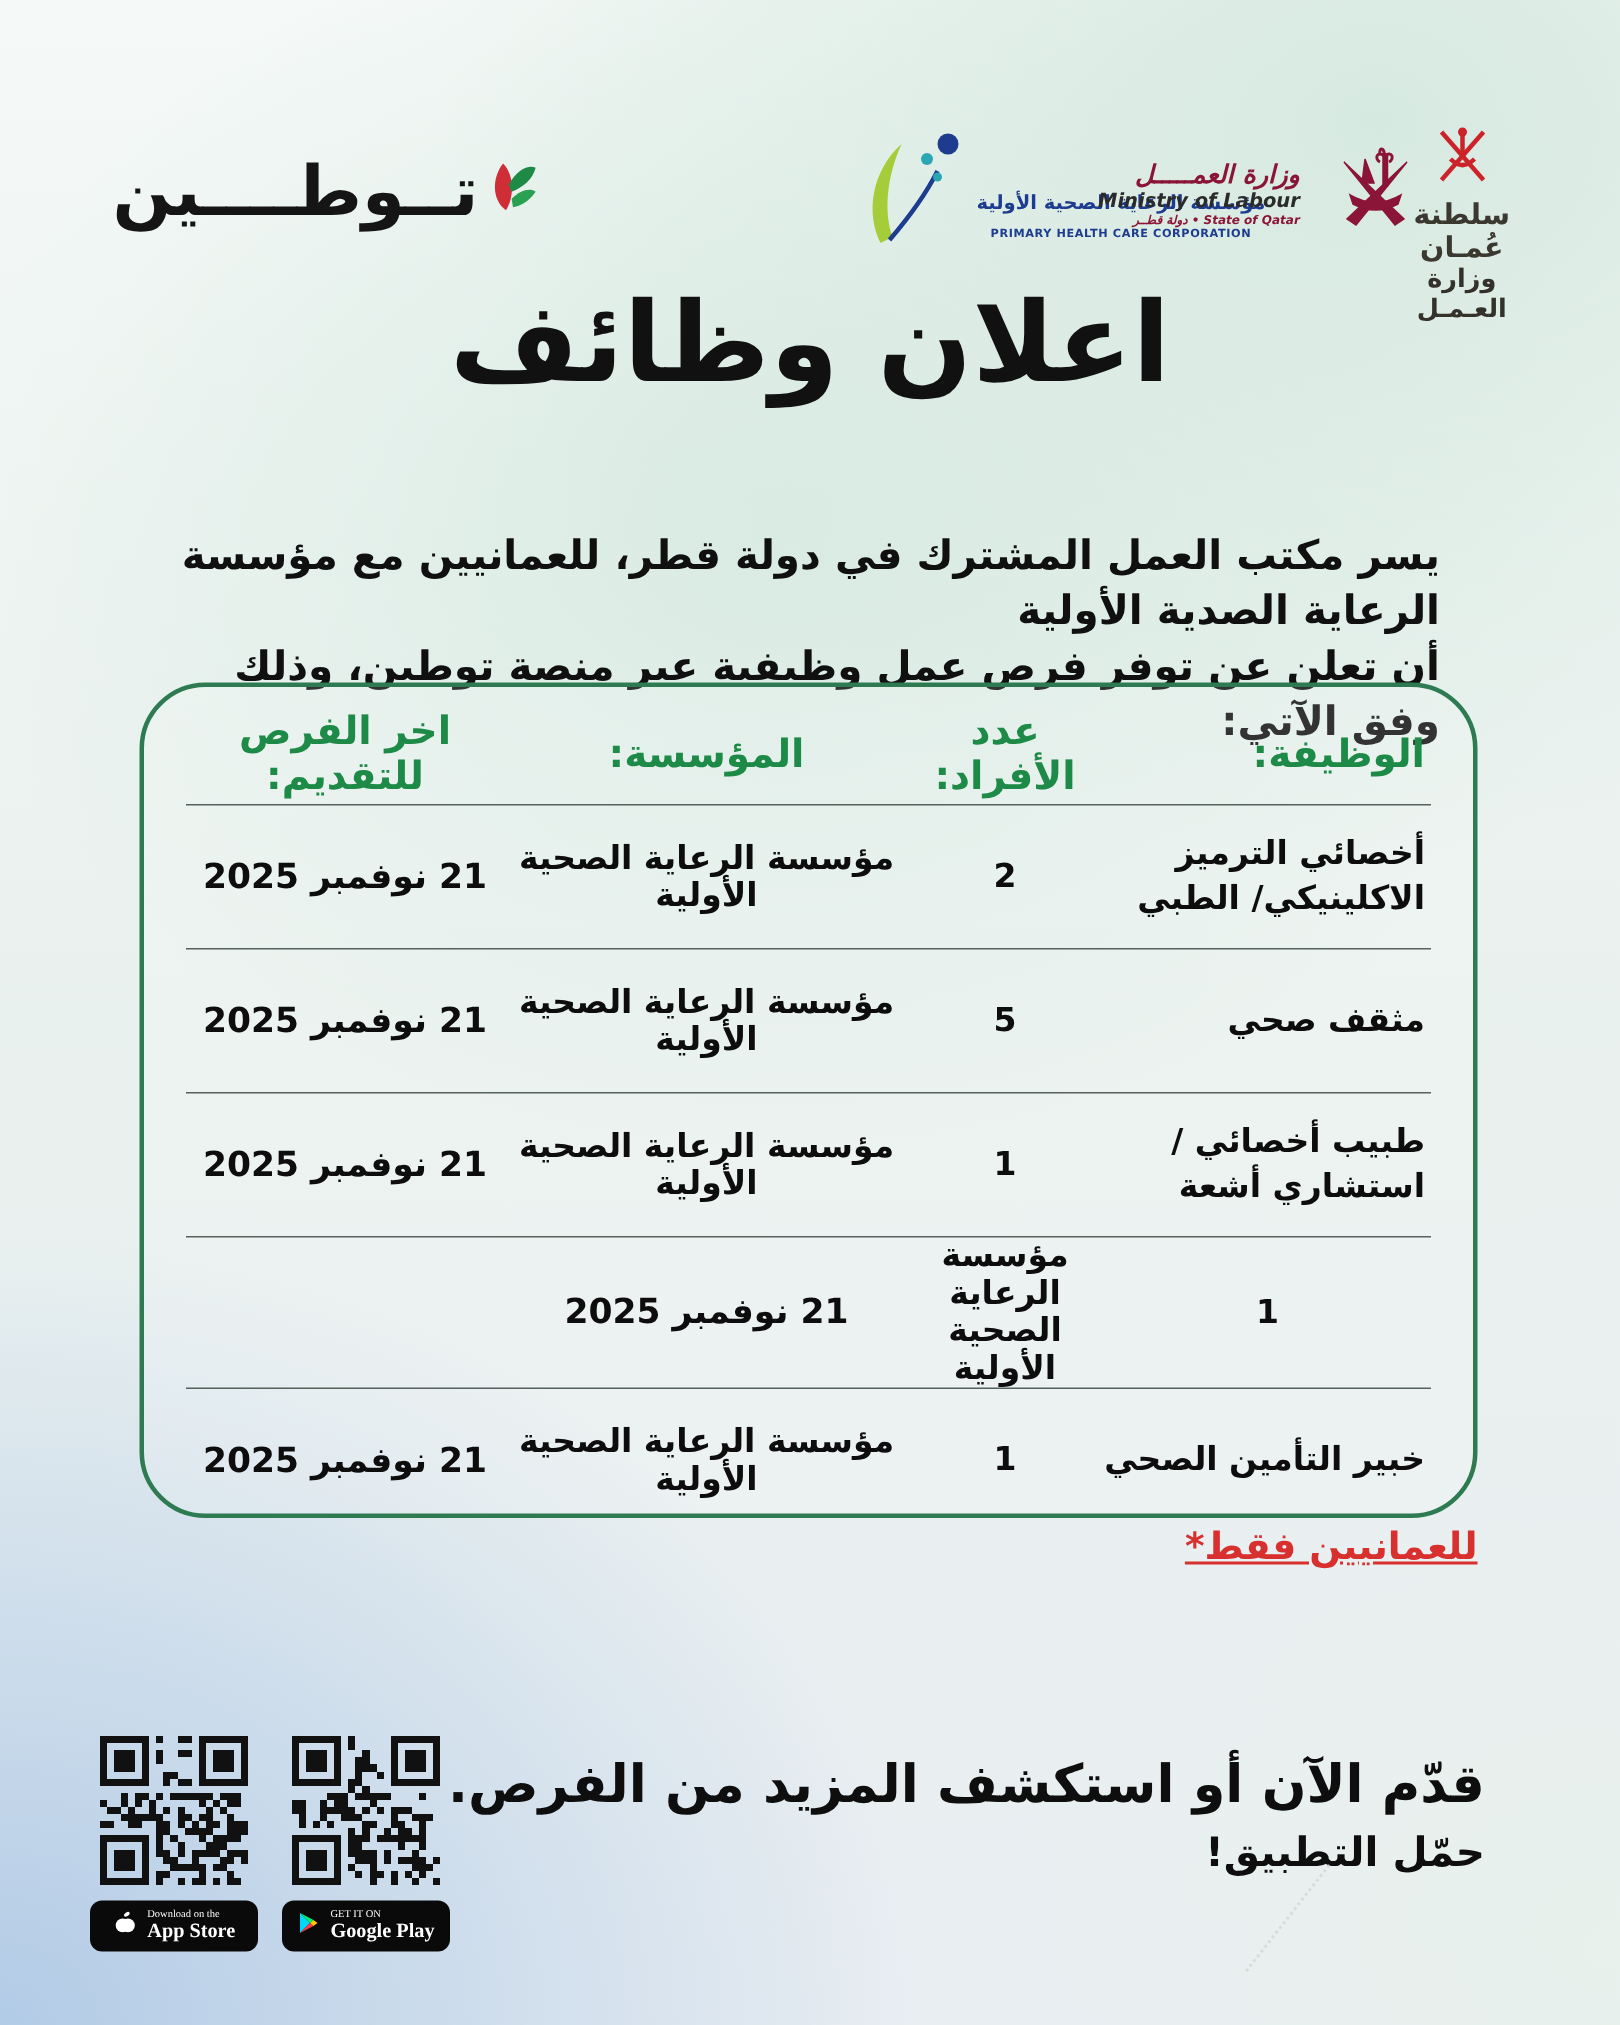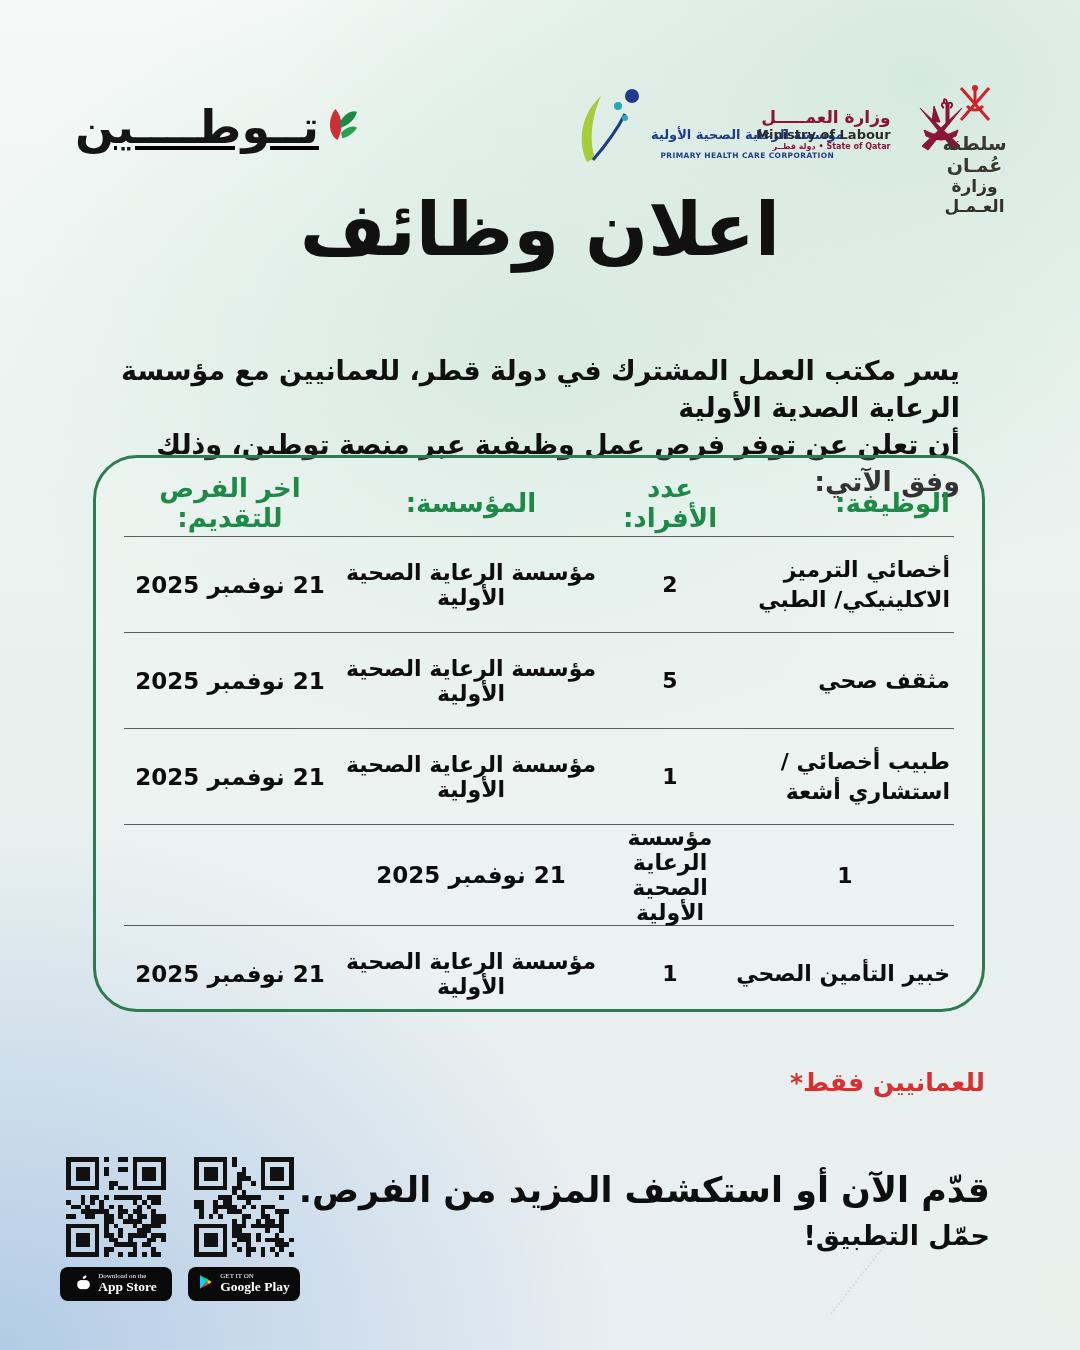--- a/index.html
+++ b/index.html
@@ -9,27 +9,27 @@
     background-color:#edf3f0;
     background-image:
       radial-gradient(900px 700px at 85% 6%,  #d6e9e0 0%, rgba(214,233,224,0) 70%),
       radial-gradient(850px 650px at 48% 26%, #d9ebe3 0%, rgba(217,235,227,0) 65%),
       radial-gradient(1000px 850px at 0% 100%, #b2cbe6 0%, rgba(178,203,230,0) 62%),
       radial-gradient(700px 500px at 100% 96%, #e8f1ec 0%, rgba(232,241,236,0) 60%),
       linear-gradient(180deg,#f5f9f7 0%, #e9f1ee 50%, #e9eef2 100%);
   }
   
   .logo-row{ position:absolute; top:88px; left:0; width:100%; height:100px; }
-  .tawteen{ position:absolute; left:75px; top:12px; display:flex; flex-direction:row-reverse; align-items:center; gap:6px;text-decoration:underline; }
+  .tawteen{ position:absolute; left:75px; top:12px; display:flex; flex-direction:row-reverse; align-items:center; gap:6px; }
   .tawteen .txt{ font-size:46px; font-weight:bold; color:#151515; letter-spacing:-1px; direction:rtl; }
   .phcc{ position:absolute; left:575px; top:-4px; display:flex; align-items:flex-end; gap:6px; }
   .phcc .txt{ text-align:center; padding-bottom:10px; }
   .phcc .ar{ font-size:13px; font-weight:bold; color:#1d3c8f; direction:rtl; }
   .phcc .en{ font-size:7.5px; font-weight:bold; color:#1d3c8f; letter-spacing:.4px; }
-  .qatar{ position:absolute; left:756px; top:8px; display:flex; align-items:center; gap:19px; }
+  .qatar{ position:absolute; left:732px; top:8px; display:flex; align-items:center; gap:19px;font-style:italic; }
   .qatar .txt{ text-align:right; }
   .qatar .ar{ font-size:17px; font-weight:bold; color:#8a1538; direction:rtl; }
   .qatar .en{ font-size:13px; font-weight:bold; color:#2b2b2b; }
   .qatar .sub{ font-size:8px; font-weight:bold; color:#8a1538; direction:rtl; }
   .oman{ position:absolute; left:922px; top:-6px; width:105px; text-align:center; }
   .oman .l1{ font-size:19px; font-weight:bold; color:#3a382f; direction:rtl; margin-top:2px; }
   .oman .l2{ font-size:17px; font-weight:bold; color:#33312a; direction:rtl; letter-spacing:1px; }
   
   .title{ position:absolute; top:186px; left:0; width:100%; text-align:center;
           font-size:74px; font-weight:bold; color:#111; direction:rtl; }
@@ -40,22 +40,22 @@
     border:3px solid #2e7b52; border-radius:44px; direction:rtl;
     padding:12px 28px 6px 28px; background:rgba(255,255,255,0.15); }
   .t-row{ display:grid; grid-template-columns:218px 132px 266px 216px; align-items:center; }
   .t-head{ height:66px; color:#1e8a47; font-size:26px; font-weight:bold; }
   .t-body{ min-height:96px; border-top:1.5px solid #55615c; color:#0d0d0d; font-size:22px; font-weight:bold; }
   .c-job{ padding-right:4px; line-height:30px; }
   .c-count,.c-org,.c-date{ text-align:center; }
   .t-head .c-org, .t-head .c-date{ text-align:center; }
   .t-body .c-date{ font-size:23px; }
   
-  .note{ position:absolute; top:1068px; right:95px; color:#d8302f; font-size:25px;
-         font-weight:bold; direction:rtl; }
+  .note{ position:absolute; top:1016px; right:95px; color:#d8302f; font-size:25px;
+         font-weight:bold; direction:rtl;text-decoration:underline; }
   
   .cta{ position:absolute; top:1170px; right:90px; text-align:right; direction:rtl; color:#0e0e0e; }
   .cta .l1{ font-size:35px; font-weight:bold; }
   .cta .l2{ font-size:27px; font-weight:bold; margin-top:10px; }
   .stores{ position:absolute; left:60px; top:1155px; display:flex; gap:16px;font-family:Liberation Serif, serif; }
   .store-col{ width:112px; display:flex; flex-direction:column; align-items:center; gap:8px; }
   .qr{ width:104px; height:104px; }
   .badge{ width:112px; height:34px; background:#0a0a0a; border-radius:8px; display:flex;
           align-items:center; justify-content:center; gap:6px; color:#fff; cursor:pointer; }
   .badge .bt{ line-height:1.1; }

